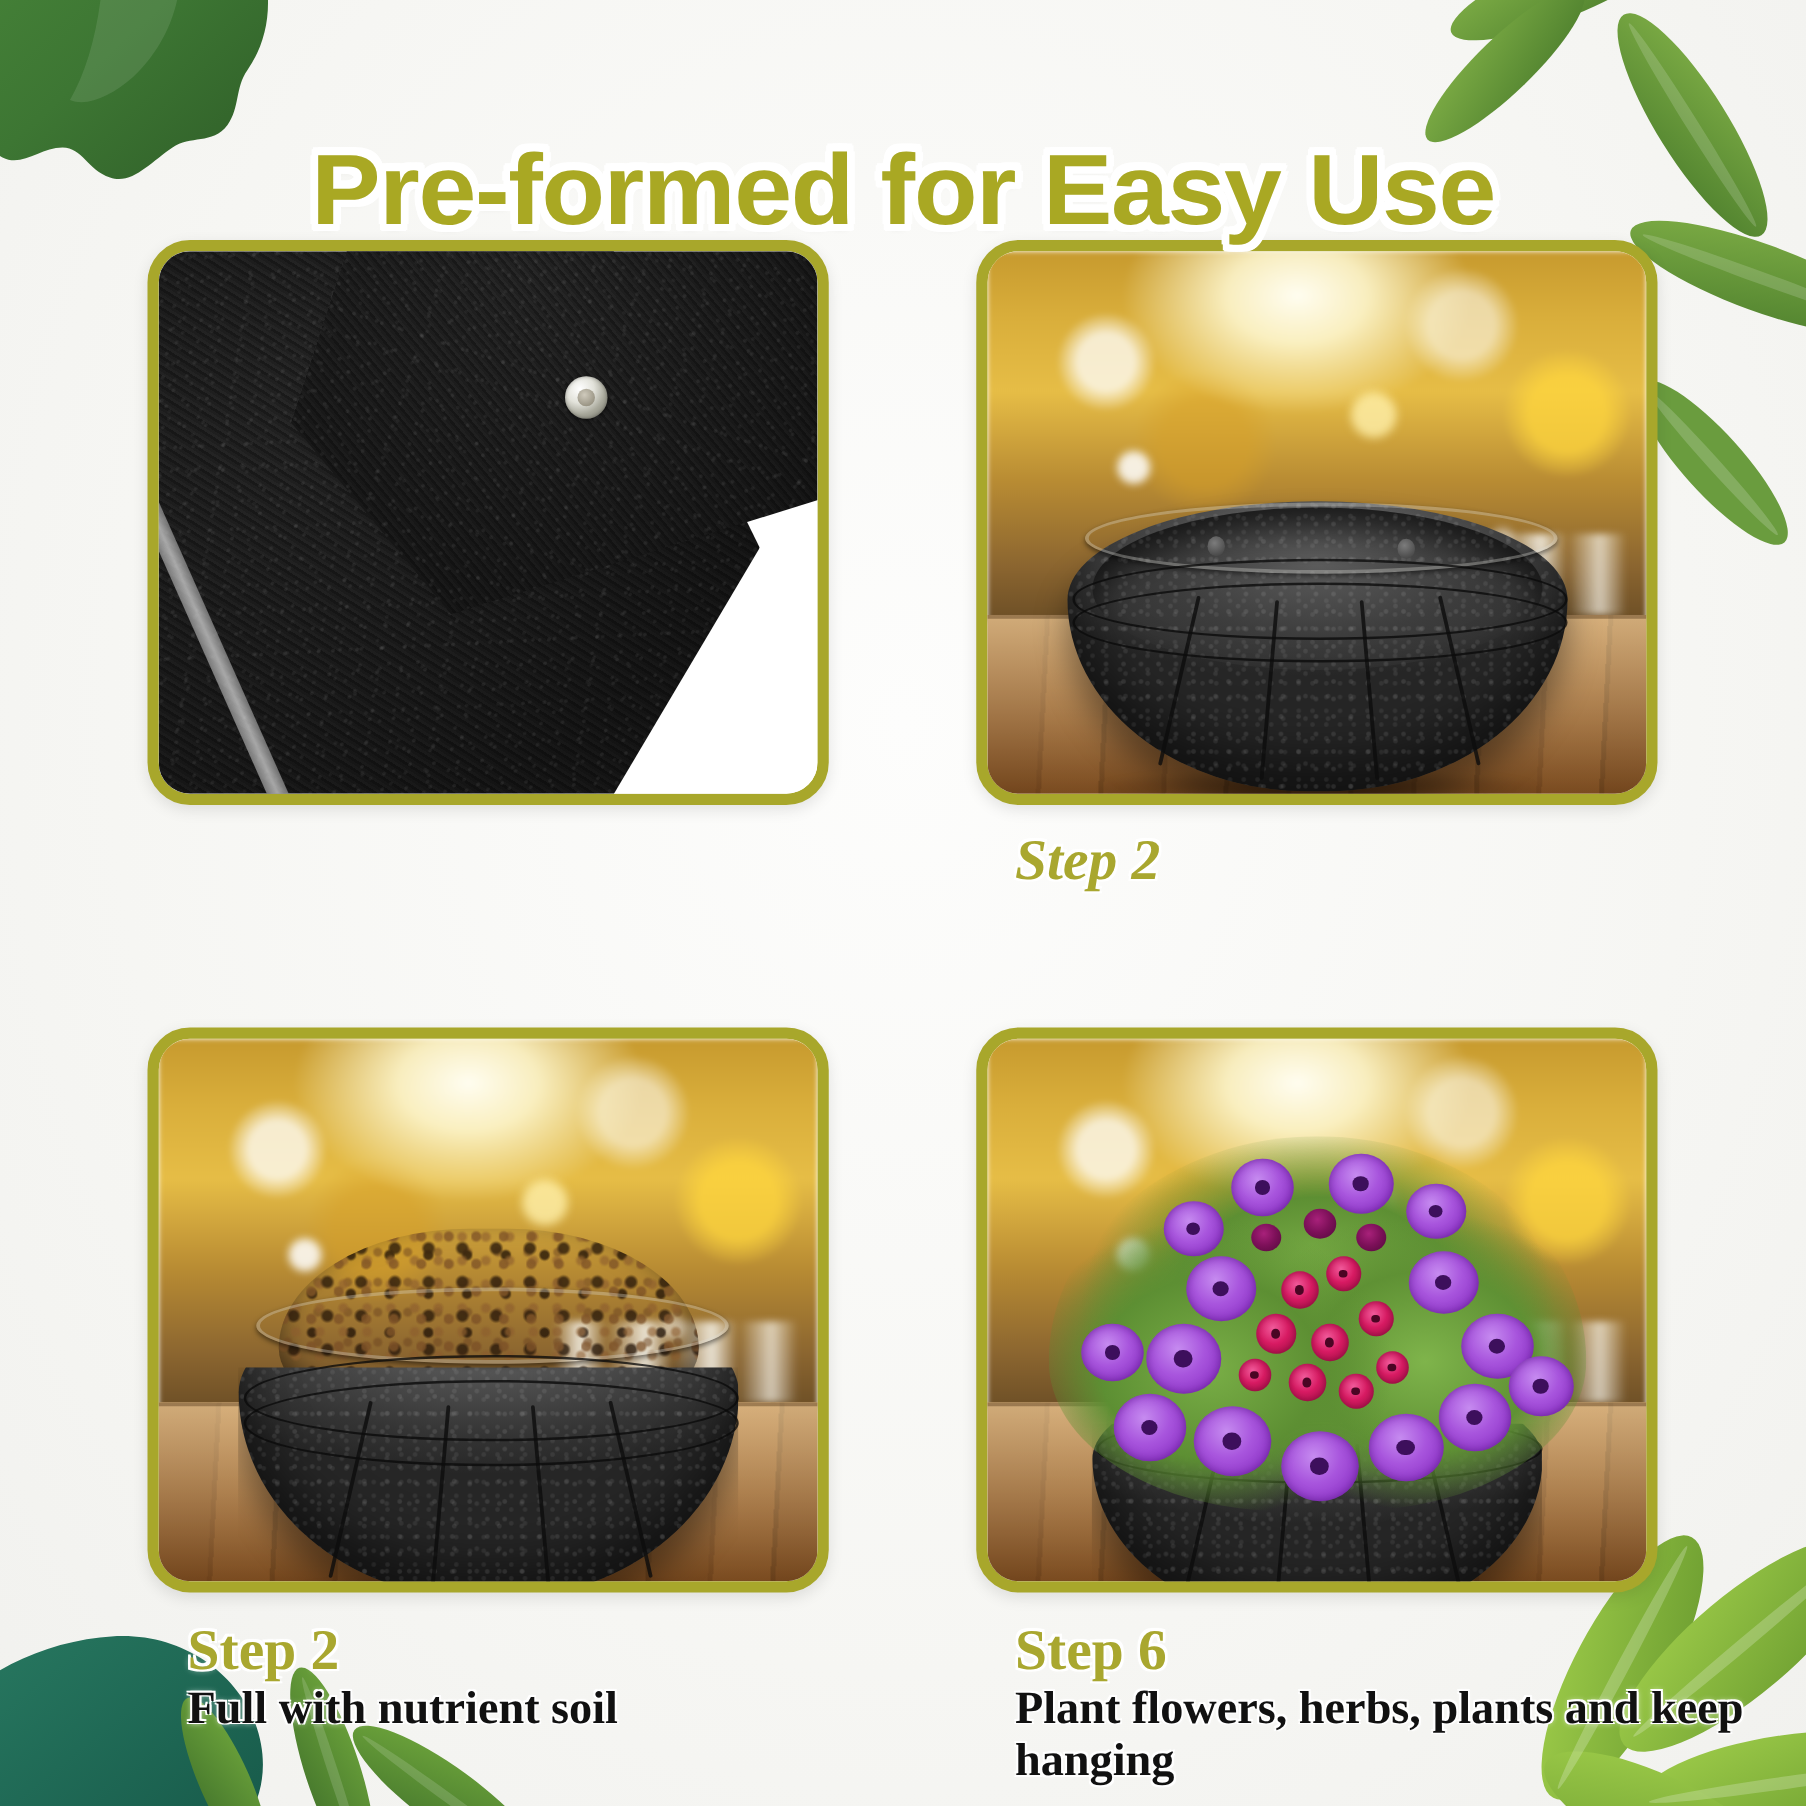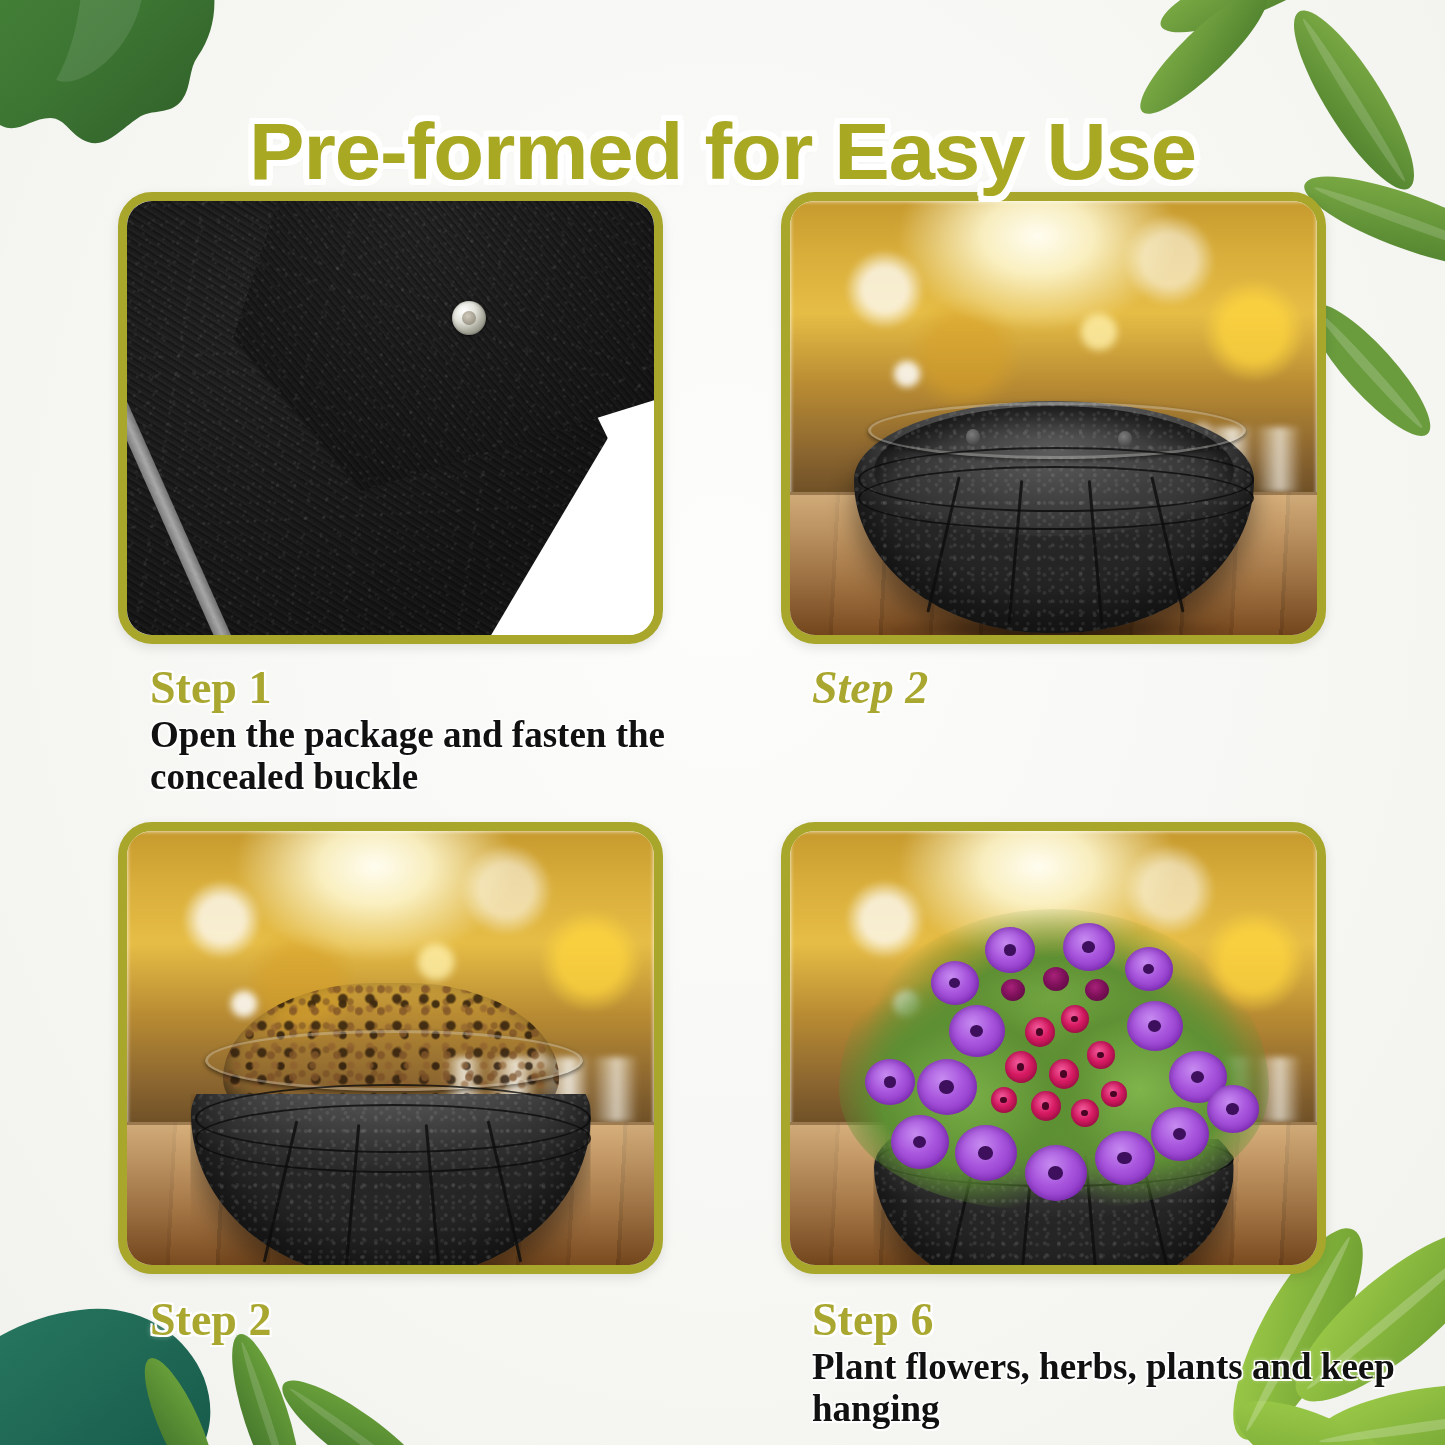--- a/index.html
+++ b/index.html
@@ -456,31 +456,28 @@
             <span class="petal pv" style="left:92px;top:52px;width:48px;height:44px;"></span>
             <span class="petal pv" style="left:286px;top:38px;width:48px;height:44px;"></span>
             <span class="petal pv" style="left:26px;top:150px;width:50px;height:46px;"></span>
             <span class="petal pv" style="left:368px;top:176px;width:52px;height:48px;"></span>
           </div>
         </div>
       </div>
     </div>
   </div>
 
-  <div class="caption cap1">
-    <p class="step-label">Step 1</p>
-    <p class="step-desc">Open the package and fasten the concealed buckle</p>
-  </div>
 
   <div class="caption cap2">
     <p class="step-label">Step 2</p>
   </div>
 
   <div class="caption cap3">
     <p class="step-label">Step 2</p>
+    <p class="step-desc">Full with nutrient soil</p>
   </div>
 
   <div class="caption cap4">
     <p class="step-label">Step 6</p>
     <p class="step-desc">Plant flowers, herbs, plants and keep hanging</p>
   </div>
 
 </div>
 
 </body></html>

